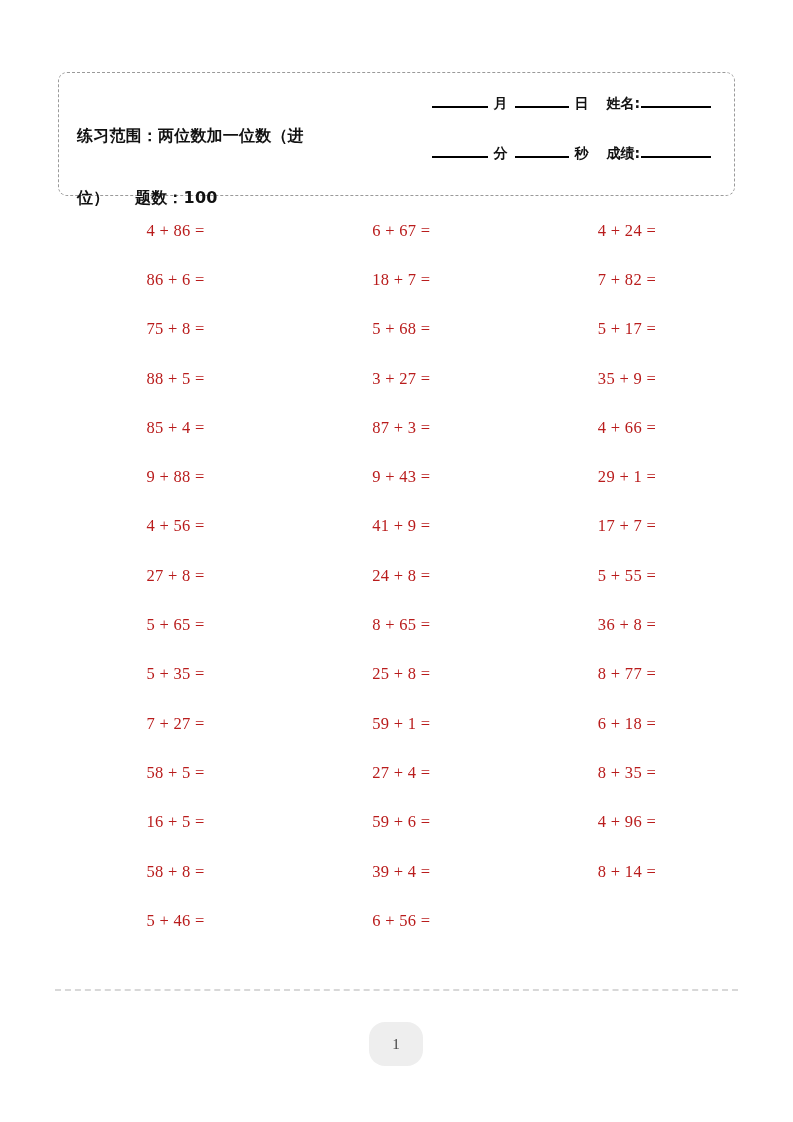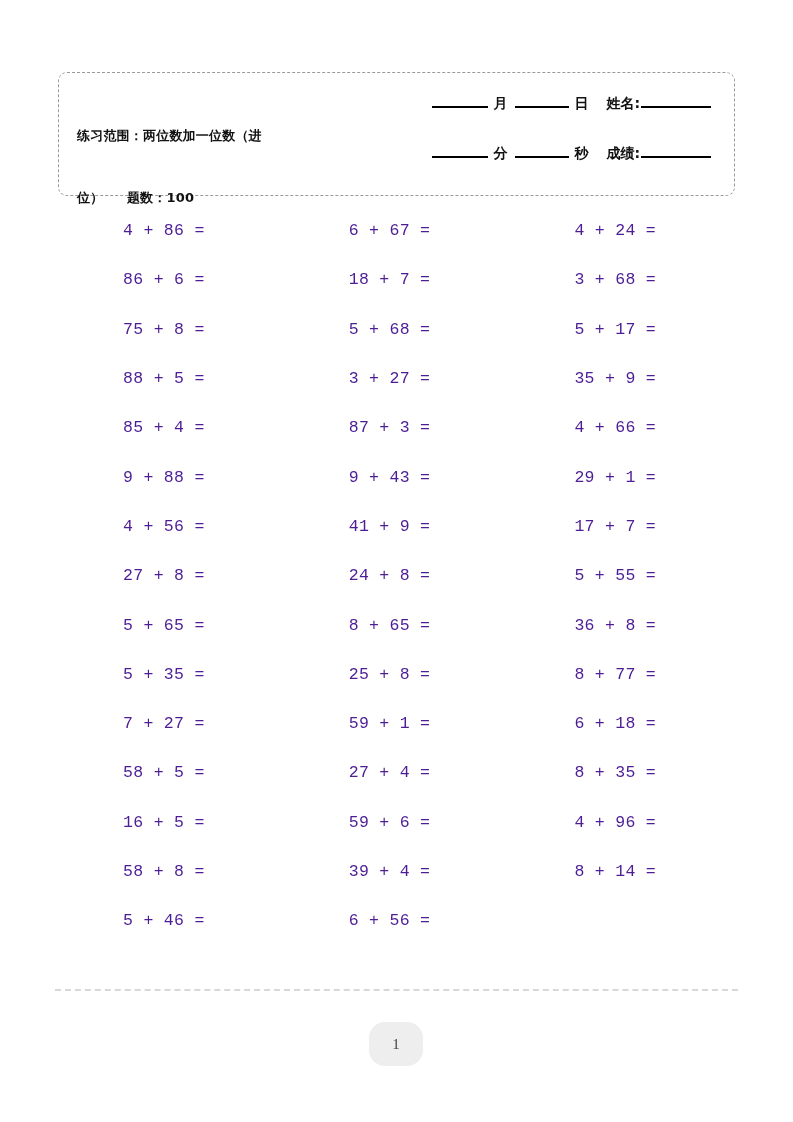--- a/index.html
+++ b/index.html
@@ -26,21 +26,21 @@
     border: 1.5px dashed #9a9a9a;
     border-radius: 9px;
   }
 
   .range-block {
     position: absolute;
     left: 18px;
     top: 52px;
     width: 240px;
     font-family: "DejaVu Sans", "Liberation Sans", sans-serif;
-    font-size: 13px;
+    font-size: 16px;
     font-weight: 700;
     color: #111111;
     line-height: 21px;
     letter-spacing: 0.2px;
   }
   .range-line2 {
     display: block;
     margin-top: 41px;
   }
   .range-indent {
@@ -102,23 +102,23 @@
   }
   .cell {
     height: 49.3px;
     display: flex;
     align-items: center;
     justify-content: flex-end;
     padding-right: 79px;
     box-sizing: border-box;
   }
   .expr {
-    font-family: Liberation Mono, monospace;
+    font-family: Liberation Serif, serif;
     font-size: 16.5px;
-    color: #4c1d95;
+    color: #b91c1c;
     white-space: nowrap;
     letter-spacing: 0.3px;
   }
 
   
   .footer-rule {
     position: absolute;
     left: 55px;
     top: 989px;
     width: 683px;
@@ -191,21 +191,21 @@
     <div class="cell">
       <span class="expr">4 + 24 =</span>
     </div>
     <div class="cell">
       <span class="expr">86 + 6 =</span>
     </div>
     <div class="cell">
       <span class="expr">18 + 7 =</span>
     </div>
     <div class="cell">
-      <span class="expr">3 + 68 =</span>
+      <span class="expr">7 + 82 =</span>
     </div>
     <div class="cell">
       <span class="expr">75 + 8 =</span>
     </div>
     <div class="cell">
       <span class="expr">5 + 68 =</span>
     </div>
     <div class="cell">
       <span class="expr">5 + 17 =</span>
     </div>

